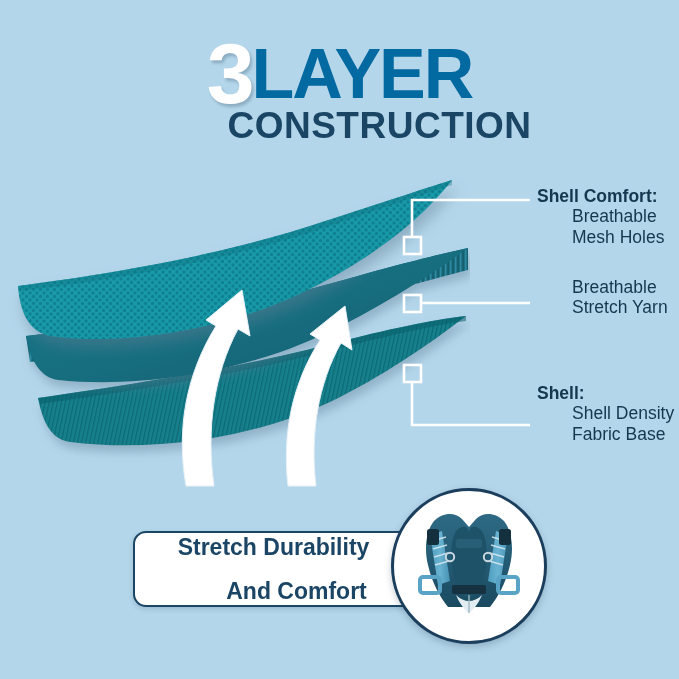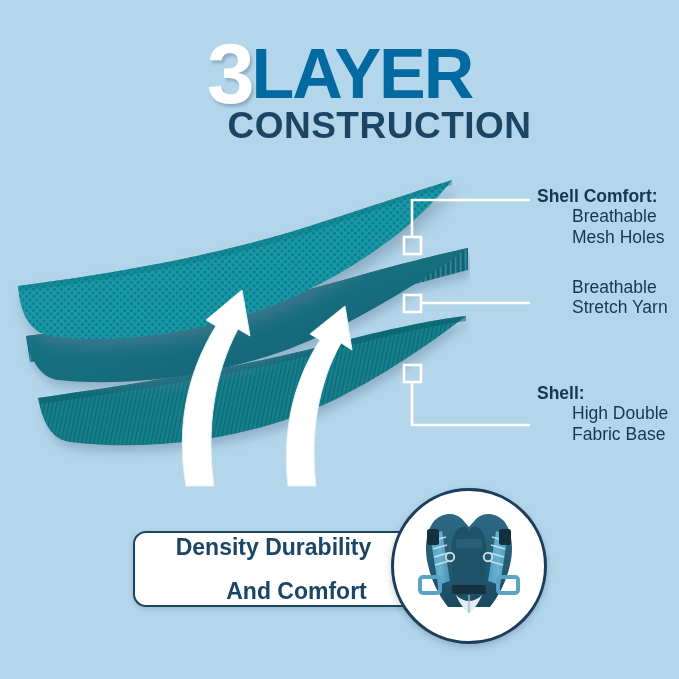--- a/index.html
+++ b/index.html
@@ -207,27 +207,27 @@
     <span class="ln">Mesh Holes</span>
   </div>
 
   <div class="callout" id="callout-inter">
     <span class="ln">Breathable</span>
     <span class="ln">Stretch Yarn</span>
   </div>
 
   <div class="callout" id="callout-lining">
     <span class="ttl">Shell:</span>
-    <span class="ln">High Double</span>
+    <span class="ln">Shell Density</span>
     <span class="ln">Fabric Base</span>
   </div>
 
   <div class="banner">
     <div class="banner-text">
-      <span>Density Durability</span>
+      <span>Stretch Durability</span>
       <span class="l2">And Comfort</span>
     </div>
   </div>
 
   <div class="harness-circle">
     <svg class="harness-svg" viewBox="0 0 150 150">
       <defs>
         <linearGradient id="hBody" x1="0" y1="0" x2="0" y2="1">
           <stop offset="0%" stop-color="#2e6a84"></stop>
           <stop offset="55%" stop-color="#235a73"></stop>

